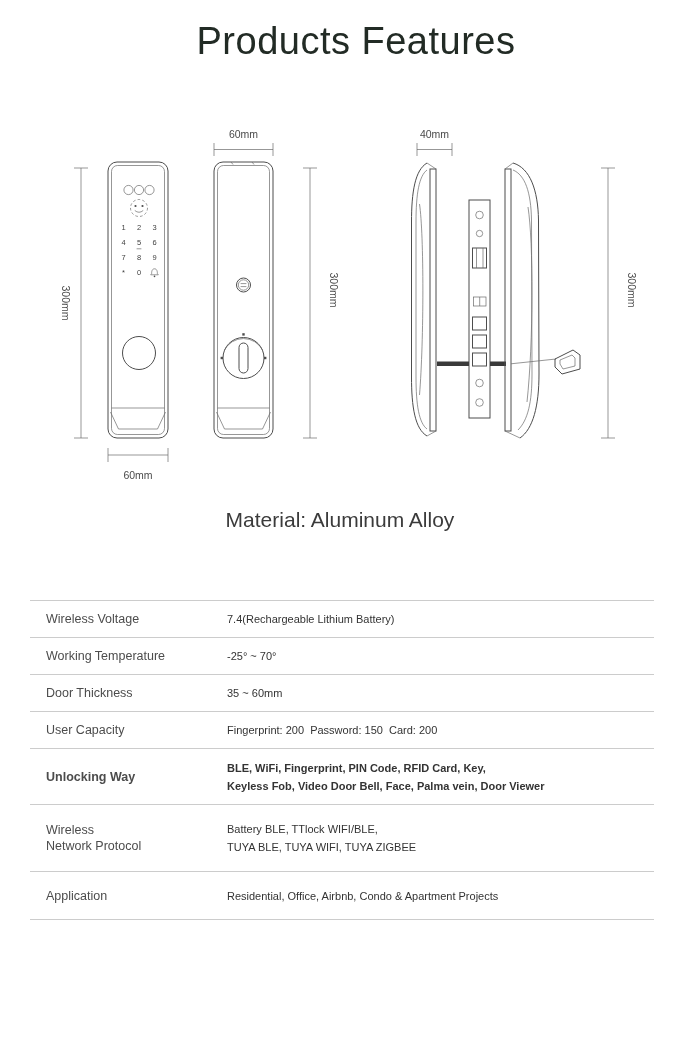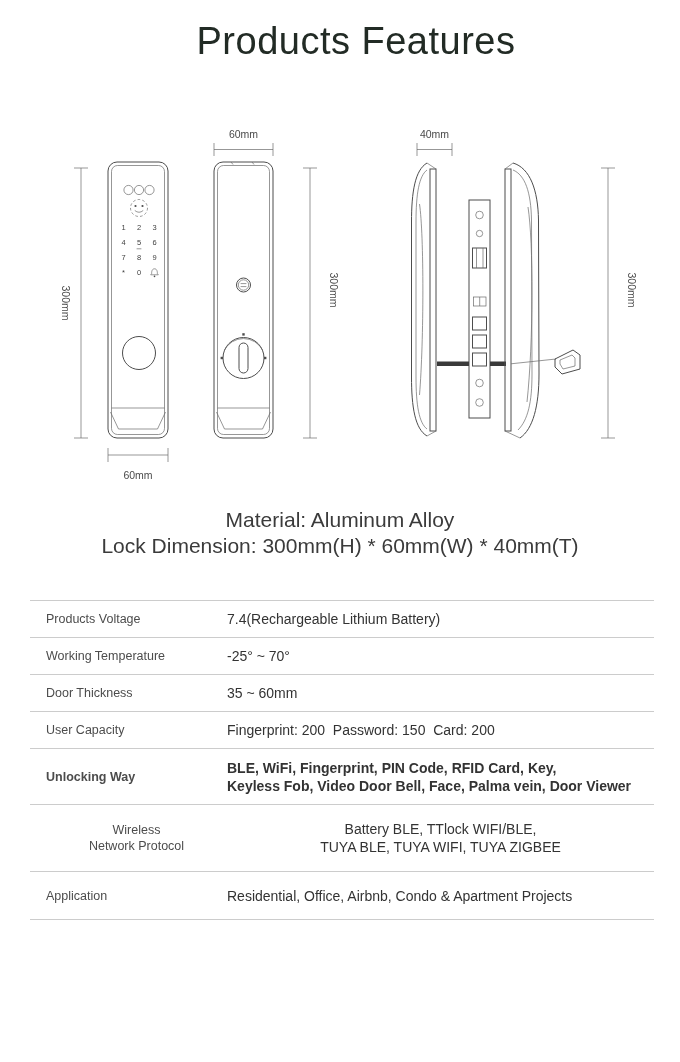--- a/index.html
+++ b/index.html
@@ -61,33 +61,33 @@
     width: 624px;
     border-top: 1px solid #cccccc;
   }
   .spec-row {
     display: flex;
     align-items: center;
     min-height: 37px;
     border-bottom: 1px solid #cccccc;
   }
   .spec-row.tall-a { min-height: 56px; font-weight: bold; }
-  .spec-row.tall-b { min-height: 67px; text-align: center; }
+  .spec-row.tall-b { min-height: 67px; }
   .spec-row.tall-c { min-height: 48px; }
   .spec-label {
     flex: 0 0 197px;
     padding-left: 16px;
     font-size: 12.5px;
     color: #4c4c4c;
     white-space: pre-wrap;
     line-height: 16px;
   }
   .spec-value {
     flex: 1 1 auto;
-    font-size: 14px;
+    font-size: 11px;
     color: #333333;
     white-space: pre-wrap;
     line-height: 18px;
   }
 </style>
 </head>
 <body>
 
 <div class="page">
 
@@ -257,26 +257,25 @@
         <line class="thin" x1="601" y1="56" x2="615" y2="56"></line>
         <line class="thin" x1="601" y1="326" x2="615" y2="326"></line>
         <line class="thin" x1="608" y1="56" x2="608" y2="326"></line>
         <text class="dimtxt" text-anchor="middle" transform="translate(628,178) rotate(90)">300mm</text>
       </g>
     </svg>
   </div>
 
   <div class="material-block">
     <div>Material: Aluminum Alloy</div>
-    <div>Lock Dimension: 300mm(H) * 60mm(W) * 40mm(T)</div>
   </div>
 
   <div class="specs">
     <div class="spec-row">
-      <div class="spec-label">Products Voltage</div>
+      <div class="spec-label">Wireless Voltage</div>
       <div class="spec-value">7.4(Rechargeable Lithium Battery)</div>
     </div>
     <div class="spec-row">
       <div class="spec-label">Working Temperature</div>
       <div class="spec-value">-25° ~ 70°</div>
     </div>
     <div class="spec-row">
       <div class="spec-label">Door Thickness</div>
       <div class="spec-value">35 ~ 60mm</div>
     </div>

